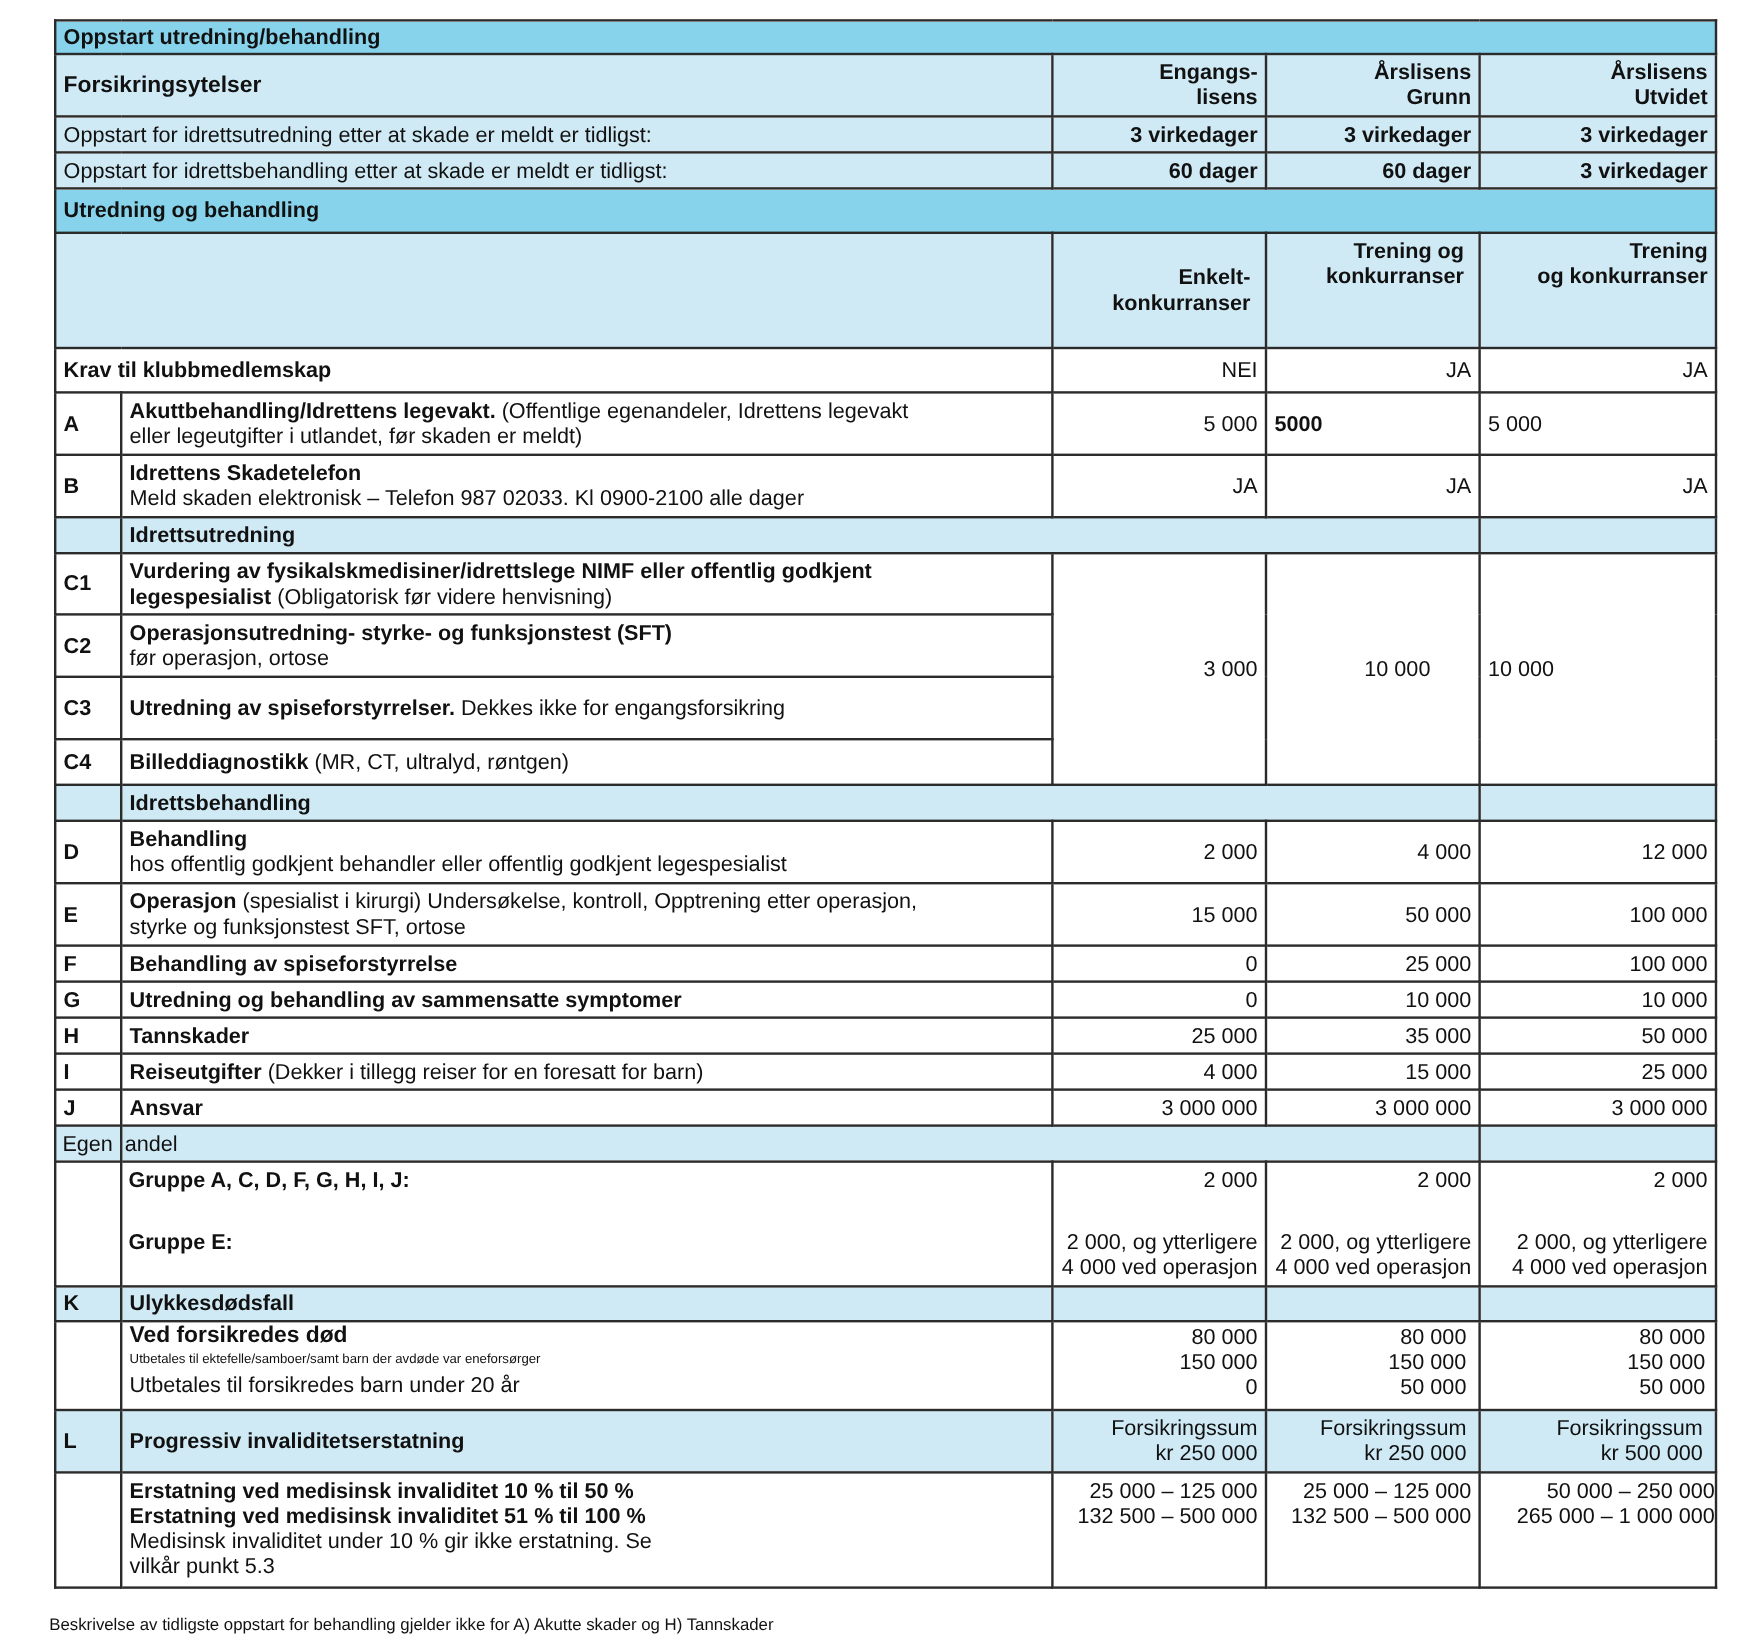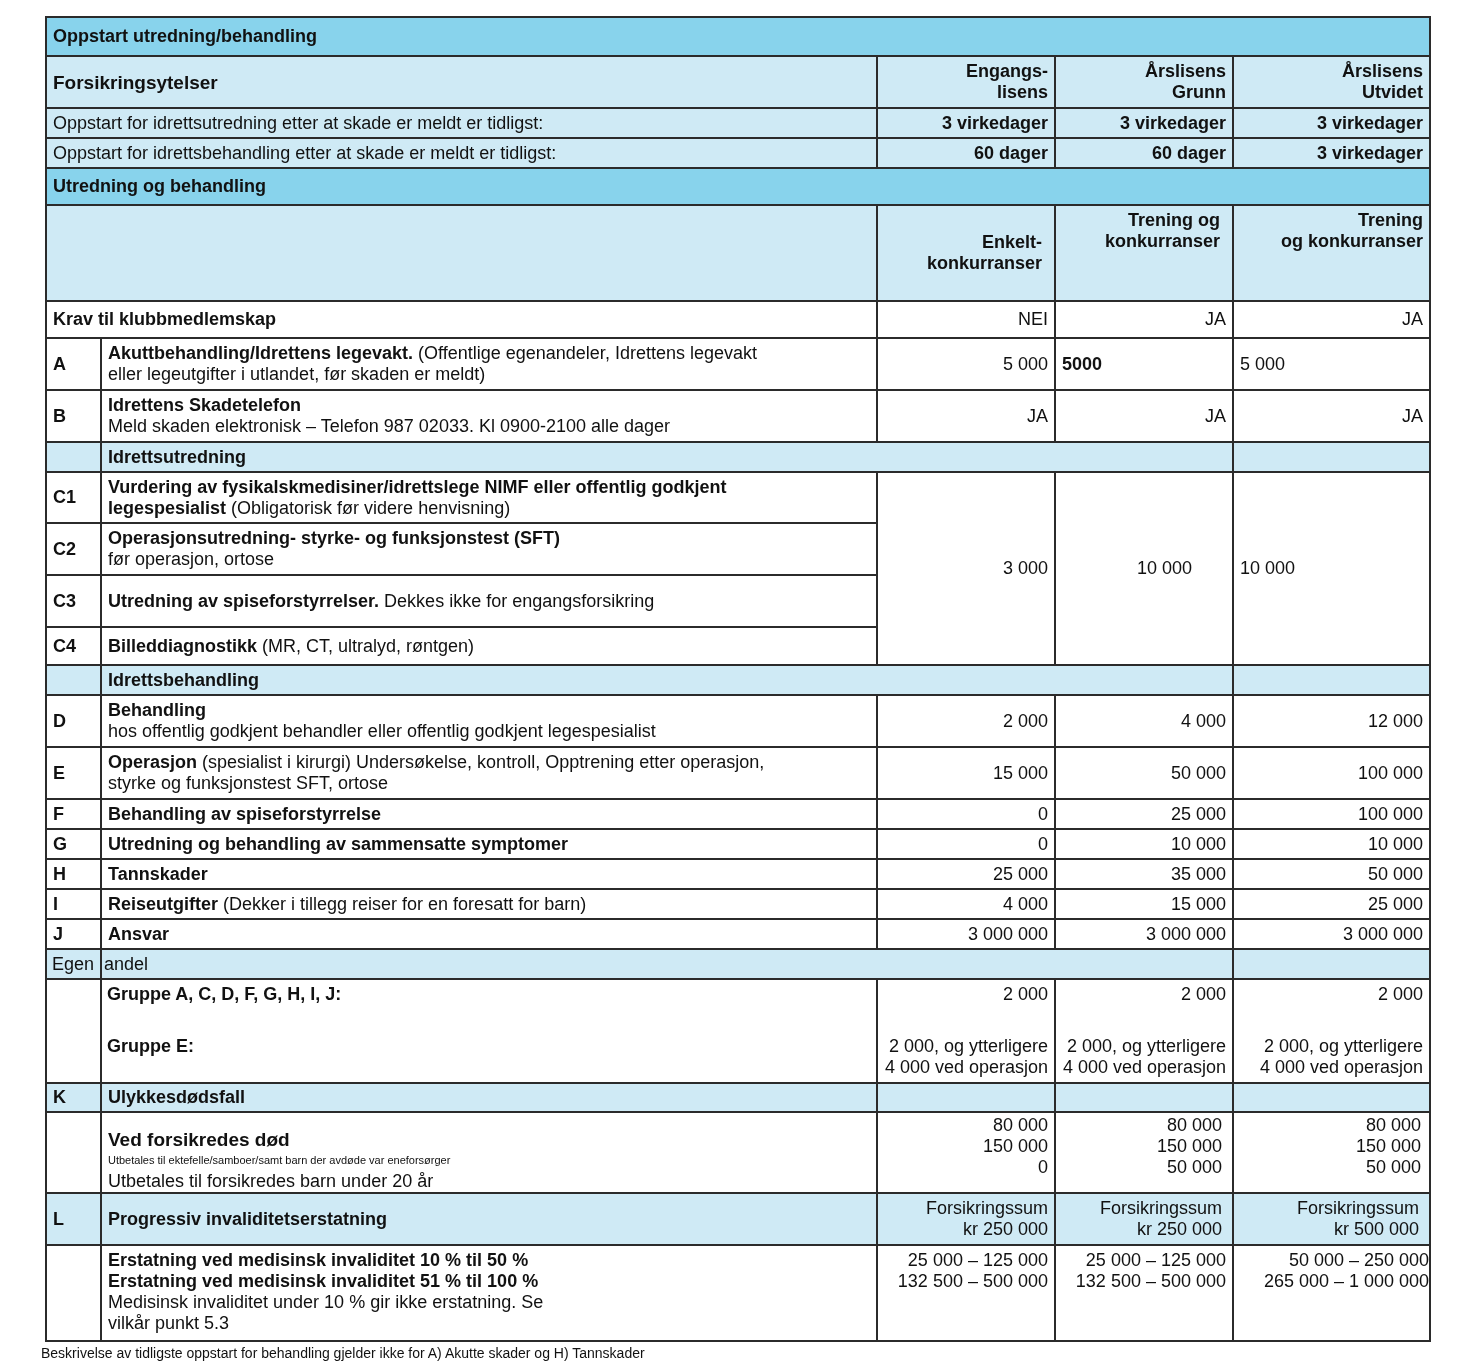--- a/index.html
+++ b/index.html
@@ -24,21 +24,21 @@
 <table>
   <colgroup>
     <col style="width:55px">
         <col style="width:776px">
         <col style="width:178px">
         <col style="width:178px">
         <col style="width:197px">
   </colgroup>
 
   <tbody>
-        <tr style="height:39px">
+        <tr style="height:28px">
     <td colspan="5" class="hdr">Oppstart utredning/behandling</td>
   </tr>
   <tr style="height:52px" class="sub">
     <td colspan="2" class="b" style="font-size:19px">Forsikringsytelser</td>
     <td class="b r">
             <div>Engangs-</div>
             <div>lisens</div>
           </td>
     <td class="b r">
             <div>Årslisens</div>
@@ -229,21 +229,21 @@
 
   <tr style="height:29px" class="sub">
     <td class="letter">K</td>
     <td class="b">Ulykkesdødsfall</td>
     <td></td>
     <td></td>
     <td></td>
   </tr>
   <tr style="height:74px" class="w">
     <td></td>
-    <td class="top" style="padding-top:16px">
+    <td class="top" style="padding-top:0">
       <div class="b" style="font-size:19px">Ved forsikredes død</div>
       <div style="font-size:11px">Utbetales til ektefelle/samboer/samt barn der avdøde var eneforsørger</div>
       <div>Utbetales til forsikredes barn under 20 år</div>
     </td>
     <td class="r top" style="padding-top:2px">
             <div>80 000</div>
             <div>150 000</div>
             <div>0</div>
           </td>
     <td class="r top" style="padding-top:2px; padding-right:10px">

